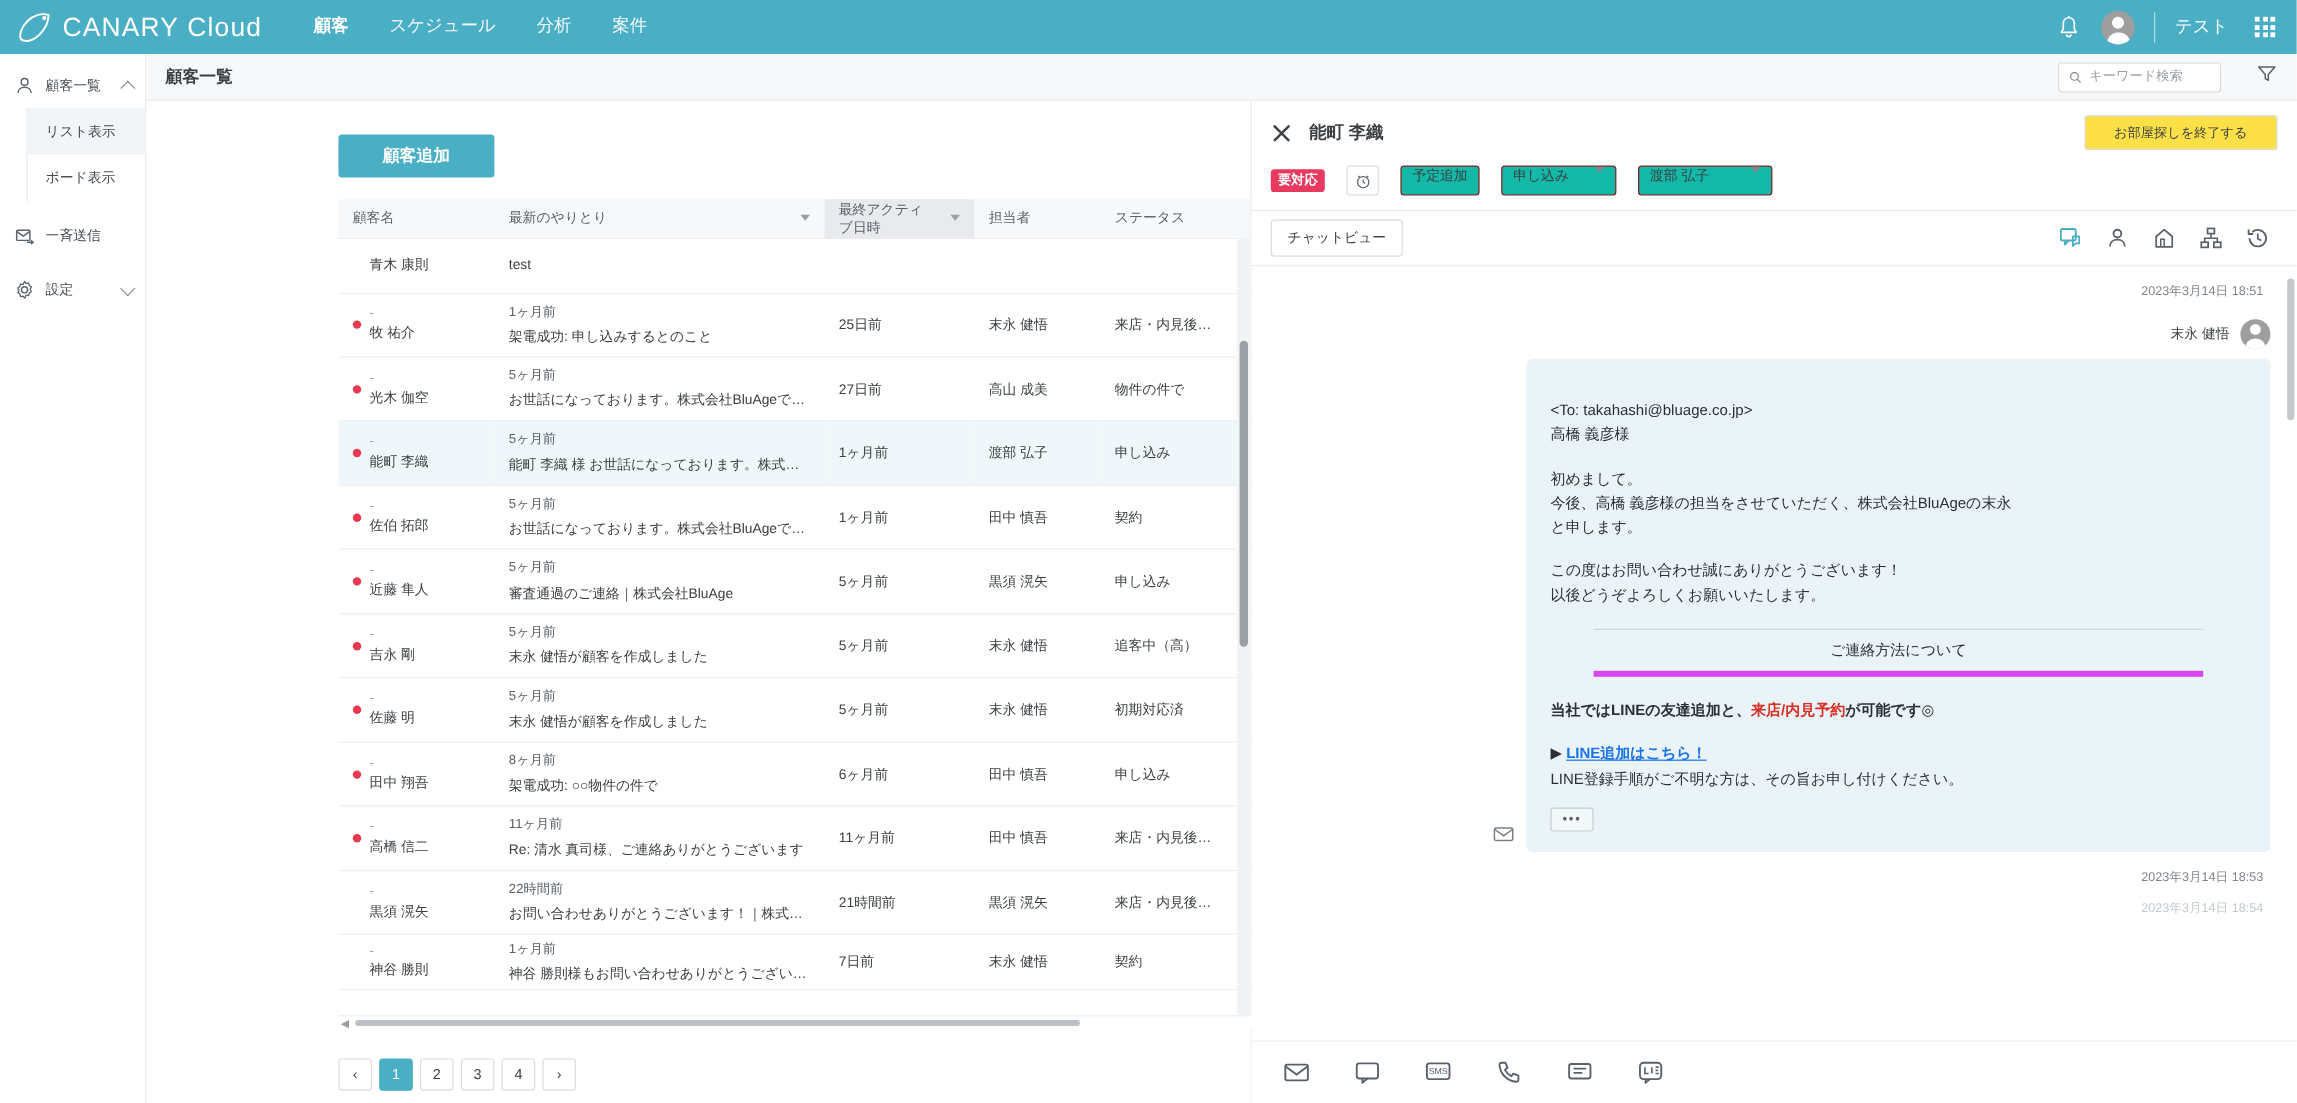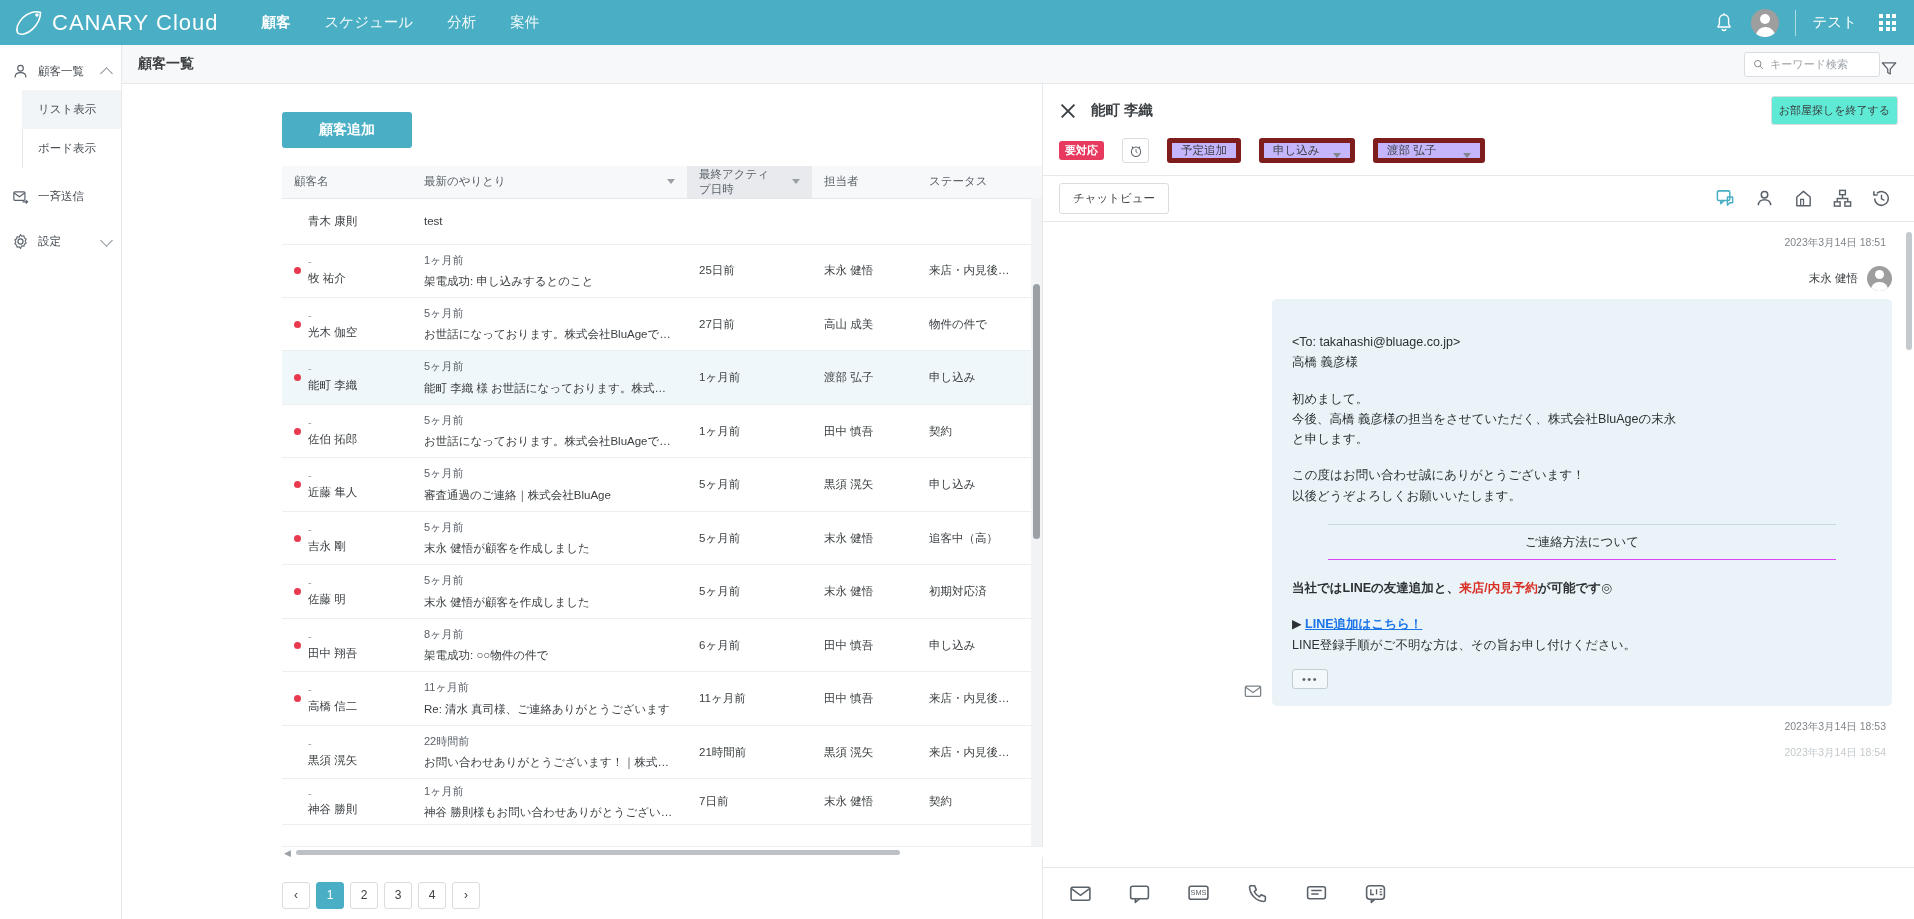--- a/index.html
+++ b/index.html
@@ -64,21 +64,21 @@
   .side-sub.active { background: #f1f5f8; }
   .side-ico { width: 17px; height: 17px; flex: 0 0 17px; }
 
   
   .main { flex: 1; display: flex; flex-direction: column; min-width: 0; }
   .main-head {
     height: 39px; background: #f7f8f9; border-bottom: 1px solid #e6e8ea;
     display: flex; align-items: center; padding: 0 16px; gap: 12px;
   }
   .page-title { font-size: 14px; font-weight: bold; color: #3c4043; }
-  .head-right { margin-left: auto; display: flex; align-items: flex-end; gap: 0; }
+  .head-right { margin-left: auto; display: flex; align-items: flex-start; gap: 29px; }
   .search-box {
     width: 136px; height: 25px; background: #fff; border: 1px solid #dadce0; border-radius: 3px;
     display: flex; align-items: center; gap: 6px; padding: 0 8px;
   }
   .search-box input {
     border: none; outline: none; font-size: 11px; width: 100%; color: #5f6368;
     font-family: inherit; background: transparent;
   }
   .search-box input::placeholder { color: #9aa0a6; }
   .filter-ico { width: 18px; height: 18px; cursor: pointer; }
@@ -147,35 +147,35 @@
   }
   .detail-head { padding: 12px 16px 0 16px; }
   .dh-row1 { display: flex; align-items: center; gap: 14px; }
   .close-x { width: 18px; height: 18px; cursor: pointer; position: relative; }
   .close-x::before, .close-x::after {
     content: ''; position: absolute; left: 0; top: 8px; width: 18px; height: 1.8px; background: #3c4043;
   }
   .close-x::before { transform: rotate(45deg); } .close-x::after { transform: rotate(-45deg); }
   .detail-name { font-size: 14.5px; font-weight: bold; }
   .end-search-btn {
-    margin-left: auto; border: 1px solid #dadce0; background: #5eead4; border-radius: 3px;
-    font-size: 11px; padding: 6px 7px; color: #3c4043; cursor: pointer; font-family: inherit;
+    margin-left: auto; border: 1px solid #dadce0; background: #fde047; border-radius: 3px;
+    font-size: 11px; padding: 6px 24px; color: #3c4043; cursor: pointer; font-family: inherit;
   }
   .dh-row2 { display: flex; align-items: center; gap: 18px; margin-top: 13px; }
   .badge-need {
     background: #e8395f; color: #fff; font-size: 11px; font-weight: bold; border-radius: 3px;
     padding: 4px 6px; line-height: 1;
   }
   .icon-btn {
     width: 27px; height: 25px; border: 1px solid #dadce0; border-radius: 3px; background: #fff;
     display: flex; align-items: center; justify-content: center; cursor: pointer;
   }
   .chip {
-    height: 25px; border: 5px solid #7f1d1d; border-radius: 3px; background: #c4b5fd; font-size: 11.5px;
-    display: flex; align-items: flex-end; padding: 0 9px; cursor: pointer; color: #3c4043; gap: 10px;
+    height: 25px; border: 1px solid #7f1d1d; border-radius: 3px; background: #14b8a6; font-size: 11.5px;
+    display: flex; align-items: flex-start; padding: 0 9px; cursor: pointer; color: #3c4043; gap: 10px;
   }
   .chip.sel { min-width: 96px; justify-content: space-between; }
   .chip.sel.wide { min-width: 112px; }
   .chip .cv { border-left: 4px solid transparent; border-right: 4px solid transparent; border-top: 5px solid #80868b; }
 
   .tabs-row {
     display: flex; align-items: center; border-top: 1px solid #e6e8ea; border-bottom: 1px solid #e6e8ea;
     margin-top: 12px; padding: 7px 16px; gap: 10px; background: #fff;
   }
   .chatview-btn {
@@ -196,21 +196,21 @@
   .avatar-sm::before { content:''; position:absolute; top:4px; left:8px; width:9px; height:9px; border-radius:50%; background:#fff; }
   .avatar-sm::after { content:''; position:absolute; top:16px; left:4px; width:17px; height:12px; border-radius:8px 8px 0 0; background:#fff; }
   .bubble-row { display: flex; justify-content: flex-end; align-items: flex-end; gap: 10px; }
   .mail-ico-left { width: 18px; height: 18px; margin-bottom: 6px; flex: 0 0 18px; }
   .bubble {
     background: #eaf4f8; border-radius: 5px; padding: 17px 20px; max-width: 690px; min-width: 620px;
     font-size: 12.5px; line-height: 1.62; color: #2c3034;
   }
   .bubble p { margin: 0; }
   .bubble .gap { height: 16px; }
-  .sep-label { text-align: center; font-size: 12.5px; padding: 7px 0; border-top: 1px solid #c9d8de; border-bottom: 1px solid #d946ef; margin: 18px 36px; }
+  .sep-label { text-align: center; font-size: 12.5px; padding: 7px 0; border-top: 1px solid #c9d8de; border-bottom: 5px solid #d946ef; margin: 18px 36px; }
   .line-note { font-weight: bold; font-size: 12.5px; }
   .line-note .red { color: #d93025; }
   .line-link { color: #1a73e8; text-decoration: underline; font-weight: bold; }
   .more-btn {
     margin-top: 14px; border: 1px solid #c3ced3; background: #f3f8fa; border-radius: 3px;
     font-size: 11px; color: #5f6368; padding: 3px 9px; cursor: pointer; letter-spacing: 1.5px;
   }
   .chat-date-bottom { text-align: right; color: #80868b; font-size: 10.5px; padding: 14px 6px 0 0; }
   .chat-date-faded { text-align: right; color: #c3c9cd; font-size: 10.5px; padding: 12px 6px 0 0; }
   .chat-vscroll { position: absolute; right: 2px; top: 10px; width: 6px; bottom: 10px; }

